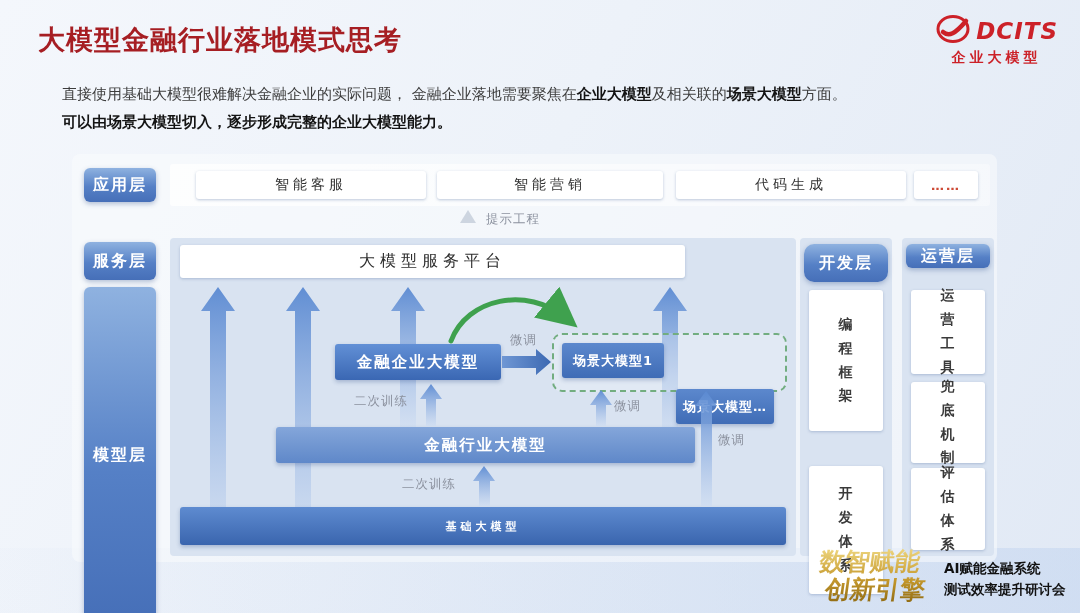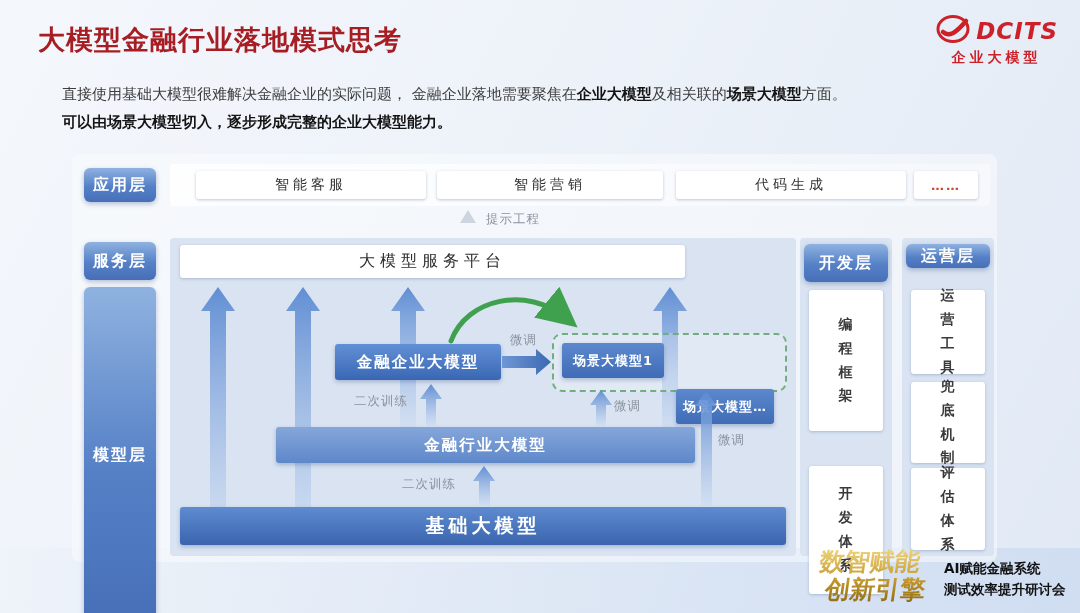--- a/index.html
+++ b/index.html
@@ -40,21 +40,21 @@
   .app-box{height:28px;top:171px;font-size:14px;letter-spacing:4px;}
   .dots-box{color:#cd4a36;font-weight:700;letter-spacing:2px;font-size:13px;}
   .svc-box{left:180px;top:245px;width:505px;height:33px;font-size:16px;letter-spacing:5px;color:#2e2e2e;}
 
   .blue-box{position:absolute;display:flex;align-items:center;justify-content:center;color:#fff;font-weight:700;
     border-radius:3px;z-index:3;box-shadow:0 2px 4px rgba(40,70,130,.3);letter-spacing:2px;}
   .enterprise{left:335px;top:344px;width:166px;height:36px;font-size:15.5px;
     background:linear-gradient(180deg,#6290d6,#3a67b3);}
   .industry{left:276px;top:427px;width:419px;height:36px;font-size:15.5px;
     background:linear-gradient(180deg,#84a6da,#5f88c9);}
-  .base{left:180px;top:507px;width:606px;height:38px;font-size:19px;letter-spacing:4px;
+  .base{left:180px;top:507px;width:606px;height:38px;font-size:11px;letter-spacing:4px;
     background:linear-gradient(180deg,#5e8bd0,#3a65ae);text-align:center;}
   .scenario-wrap{position:absolute;left:552px;top:333px;width:231px;height:55px;border:2px dashed #72ad80;
     border-radius:10px;background:rgba(255,255,255,.22);z-index:2;}
   .sc-box{font-size:13px;letter-spacing:1px;background:linear-gradient(180deg,#5c88cd,#3f6cb6);}
   .sc1{left:562px;top:343px;width:102px;height:35px;}
   .sc2{left:676px;top:343px;width:98px;height:35px;margin-top:46px;}
 
   
   .anno{position:absolute;font-size:12.5px;color:#8b919e;z-index:5;letter-spacing:1px;white-space:nowrap;}
   .prompt-tri{position:absolute;left:460px;top:210px;width:0;height:0;z-index:5;
@@ -166,21 +166,21 @@
     <polygon points="502,356 536,356 536,349 551,362 536,375 536,368 502,368" fill="url(#arrowH)"></polygon>
     <path d="M 451 341 C 467 298, 527 286, 566 318" fill="none" stroke="#3fa14e" stroke-width="5" stroke-linecap="round" marker-end="url(#greenHead)"></path>
   </svg>
 
   <div class="anno" style="left:510px;top:332px;">微调</div>
   <div class="anno" style="left:354px;top:393px;">二次训练</div>
   <div class="anno" style="left:614px;top:398px;">微调</div>
   <div class="anno" style="left:718px;top:432px;">微调</div>
   <div class="anno" style="left:402px;top:476px;">二次训练</div>
 
-  <div class="layer-label" style="left:804px;top:244px;width:84px;height:38px;">开发层</div>
+  <div class="layer-label" style="left:804px;top:244px;width:84px;height:38px;border-radius:10px;">开发层</div>
   <div class="side-box" style="left:809px;top:290px;width:74px;height:141px;">
       <span>编程框架</span>
     </div>
   <div class="side-box" style="left:809px;top:422px;width:74px;height:128px;margin-top:44px;">
       <span>开发体系</span>
     </div>
 
   <div class="layer-label" style="left:906px;top:244px;width:84px;height:24px;">运营层</div>
   <div class="side-box" style="left:911px;top:290px;width:74px;height:84px;">
       <span>运营工具</span>

